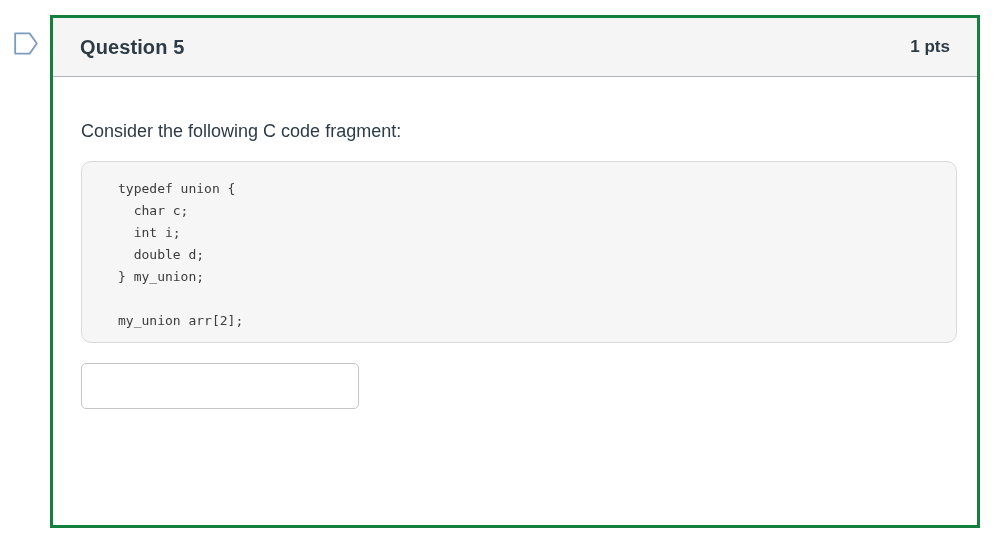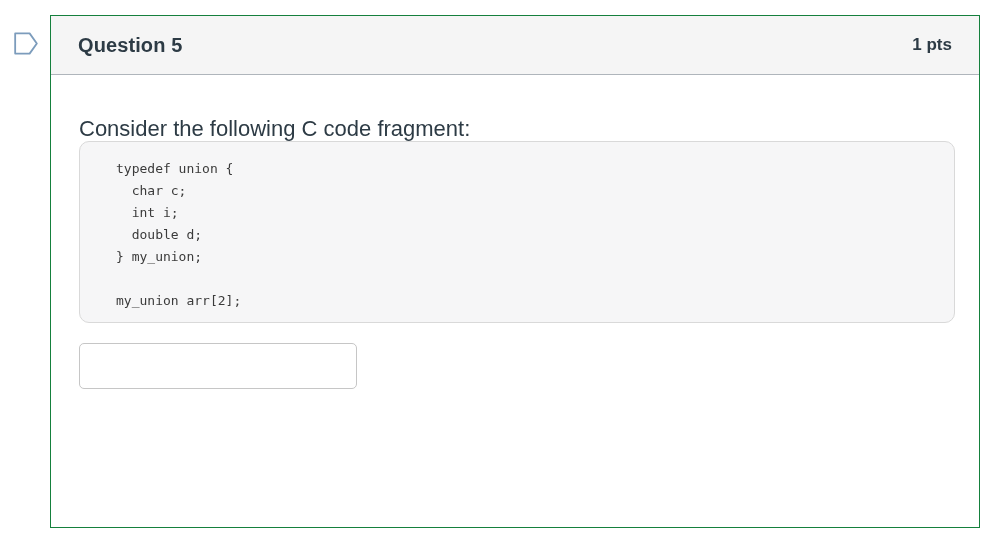--- a/index.html
+++ b/index.html
@@ -17,36 +17,37 @@
     position: absolute; left: 13px; top: 31px;
     width: 26px; height: 25px;
     cursor: pointer;
   }
 
   
   .question-box {
     position: absolute; left: 50px; top: 15px;
     width: 930px; height: 513px;
     background: #ffffff;
-    border: 1px solid #15803d;
+    border: 3px solid #15803d;
   }
   .q-header {
     height: 59px;
     background: #F5F5F5;
     border-bottom: 1px solid #AFB5BB;
     display: flex; align-items: center; justify-content: space-between;
     padding: 0 27px;
   }
   .q-title { font-size: 20px; font-weight: bold; letter-spacing: .1px; }
   .q-points { font-size: 17px; font-weight: bold; }
 
   .q-body { padding: 42px 28px 0 28px; }
 
   .intro {
-    font-size: 22px; line-height: 24px;
+    font-size: 18px; line-height: 24px;
+    margin-bottom: 18px;
   }
 
   .code-block {
     width: 876px;
     background: #F6F6F7;
     border: 1px solid #D9D9D9;
     border-radius: 10px;
     padding: 16px 14px 10px 36px;
     font-family: "DejaVu Sans Mono", monospace;
     font-size: 13px; line-height: 22px;

